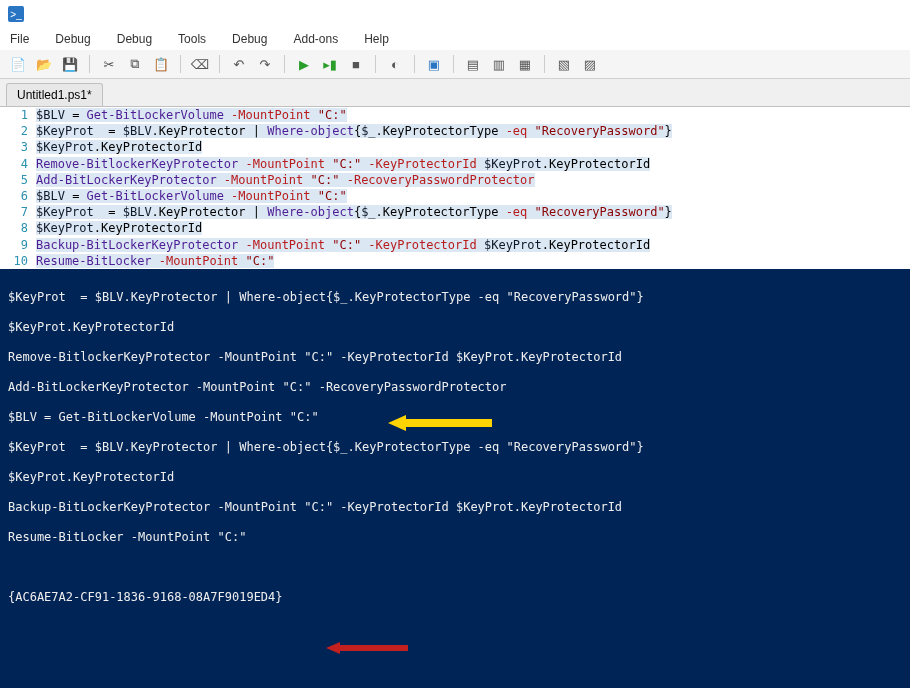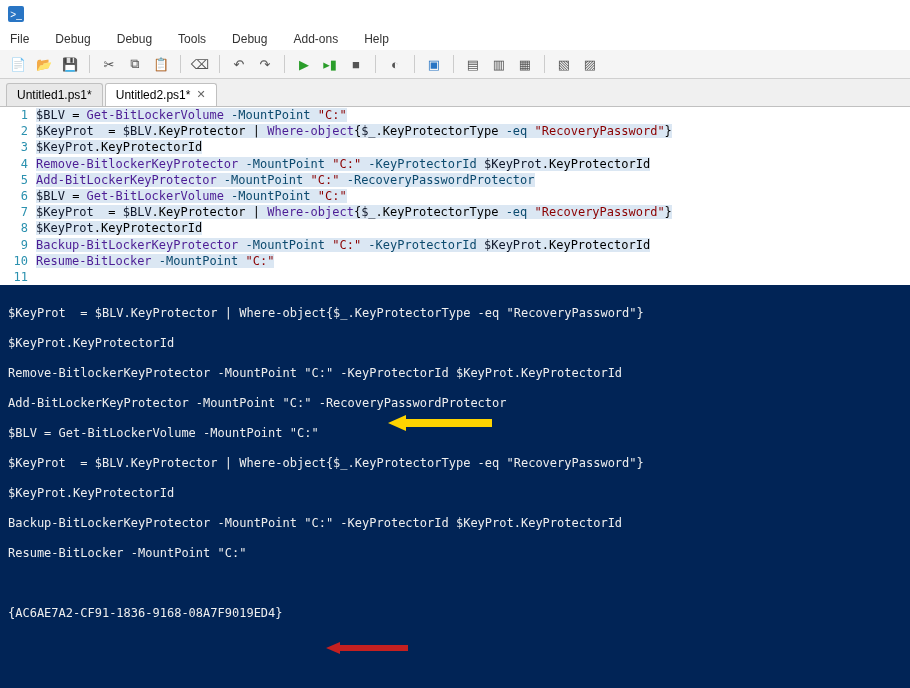--- a/index.html
+++ b/index.html
@@ -17,21 +17,21 @@
 .tab.active { background: #fff; }
 .tab .close { font-size: 11px; color: #666; }
 .editor { background: #fff; font-family: 'Lucida Console', Consolas, monospace; font-size: 12px; line-height: 1.35; }
 .eline { display: flex; }
 .gutter { width: 36px; text-align: right; padding-right: 8px; color: #2b91af; background: #fff; user-select: none; }
 .code { flex: 1; white-space: pre; }
 .hl { background: #dbe7f3; }
 .kw-var { color: #0f172a; }
 .kw-cmd { color: #4c1d95; }
 .kw-str { color: #8b0000; }
-.kw-hy  { color: #0c4a6e; }
+.kw-hy  { color: #b91c1c; }
 .kw-default { color: #000; }
 .console { background: #012456; color: #eee; font-family: 'Lucida Console', Consolas, monospace; font-size: 12px; padding: 6px 8px; line-height: 1.25; white-space: pre; overflow: hidden; }
 .arrow-yellow { position: absolute; width: 120px; height: 20px; }
 .arrow-yellow::before { content:''; position:absolute; left:0; top:2px; border: 8px solid transparent; border-right: 18px solid #ffd400; }
 .arrow-yellow::after { content:''; position:absolute; left:22px; top:6px; width:90px; height:8px; background:#ffd400; }
 .arrow-red { position:absolute; width:90px; height:16px; }
 .arrow-red::before { content:''; position:absolute; left:0; top:2px; border:6px solid transparent; border-right:14px solid #c42020; }
 .arrow-red::after { content:''; position:absolute; left:18px; top:5px; width:70px; height:6px; background:#c42020; }
 .wrap { position: relative; }
 </style>
@@ -81,24 +81,20 @@
   <span class="tb-btn">▦</span>
   <span class="tb-sep"></span>
   <span class="tb-btn">▧</span>
   <span class="tb-btn">▨</span>
 </div>
 
 <div class="tabs">
   <div class="tab">
         <span>Untitled1.ps1*</span>
       </div>
-  <div class="tab active">
-        <span>Untitled2.ps1*</span>
-        <span class="close">✕</span>
-      </div>
 </div>
 
 <div class="editor">
   <div class="eline">
         <span class="gutter">1</span>
         <span class="code"><span class="hl"><span class="kw-var">$BLV</span><span class="kw-default"> = </span><span class="kw-cmd">Get-BitLockerVolume</span><span class="kw-hy"> -MountPoint </span><span class="kw-str">"C:"</span></span></span>
       </div>
   <div class="eline">
         <span class="gutter">2</span>
         <span class="code"><span class="hl"><span class="kw-var">$KeyProt</span><span class="kw-default">  = </span><span class="kw-var">$BLV</span><span class="kw-default">.KeyProtector | </span><span class="kw-cmd">Where-object</span><span class="kw-default">{</span><span class="kw-var">$_</span><span class="kw-default">.KeyProtectorType </span><span class="kw-hy">-eq</span><span class="kw-default"> </span><span class="kw-str">"RecoveryPassword"</span><span class="kw-default">}</span></span></span>
@@ -128,24 +124,20 @@
         <span class="code"><span class="hl"><span class="kw-var">$KeyProt</span><span class="kw-default">.KeyProtectorId</span></span></span>
       </div>
   <div class="eline">
         <span class="gutter">9</span>
         <span class="code"><span class="hl"><span class="kw-cmd">Backup-BitLockerKeyProtector</span><span class="kw-hy"> -MountPoint </span><span class="kw-str">"C:"</span><span class="kw-hy"> -KeyProtectorId </span><span class="kw-var">$KeyProt</span><span class="kw-default">.KeyProtectorId</span></span></span>
       </div>
   <div class="eline">
         <span class="gutter">10</span>
         <span class="code"><span class="hl"><span class="kw-cmd">Resume-BitLocker</span><span class="kw-hy"> -MountPoint </span><span class="kw-str">"C:"</span></span></span>
       </div>
-  <div class="eline">
-        <span class="gutter">11</span>
-        <span class="code"> </span>
-      </div>
 </div>
 
 <div class="console">
 <div>$KeyProt  = $BLV.KeyProtector | Where-object{$_.KeyProtectorType -eq "RecoveryPassword"}</div>
 <div>$KeyProt.KeyProtectorId</div>
 <div>Remove-BitlockerKeyProtector -MountPoint "C:" -KeyProtectorId $KeyProt.KeyProtectorId</div>
 <div>Add-BitLockerKeyProtector -MountPoint "C:" -RecoveryPasswordProtector</div>
 <div>$BLV = Get-BitLockerVolume -MountPoint "C:"</div>
 <div>$KeyProt  = $BLV.KeyProtector | Where-object{$_.KeyProtectorType -eq "RecoveryPassword"}</div>
 <div>$KeyProt.KeyProtectorId</div>

